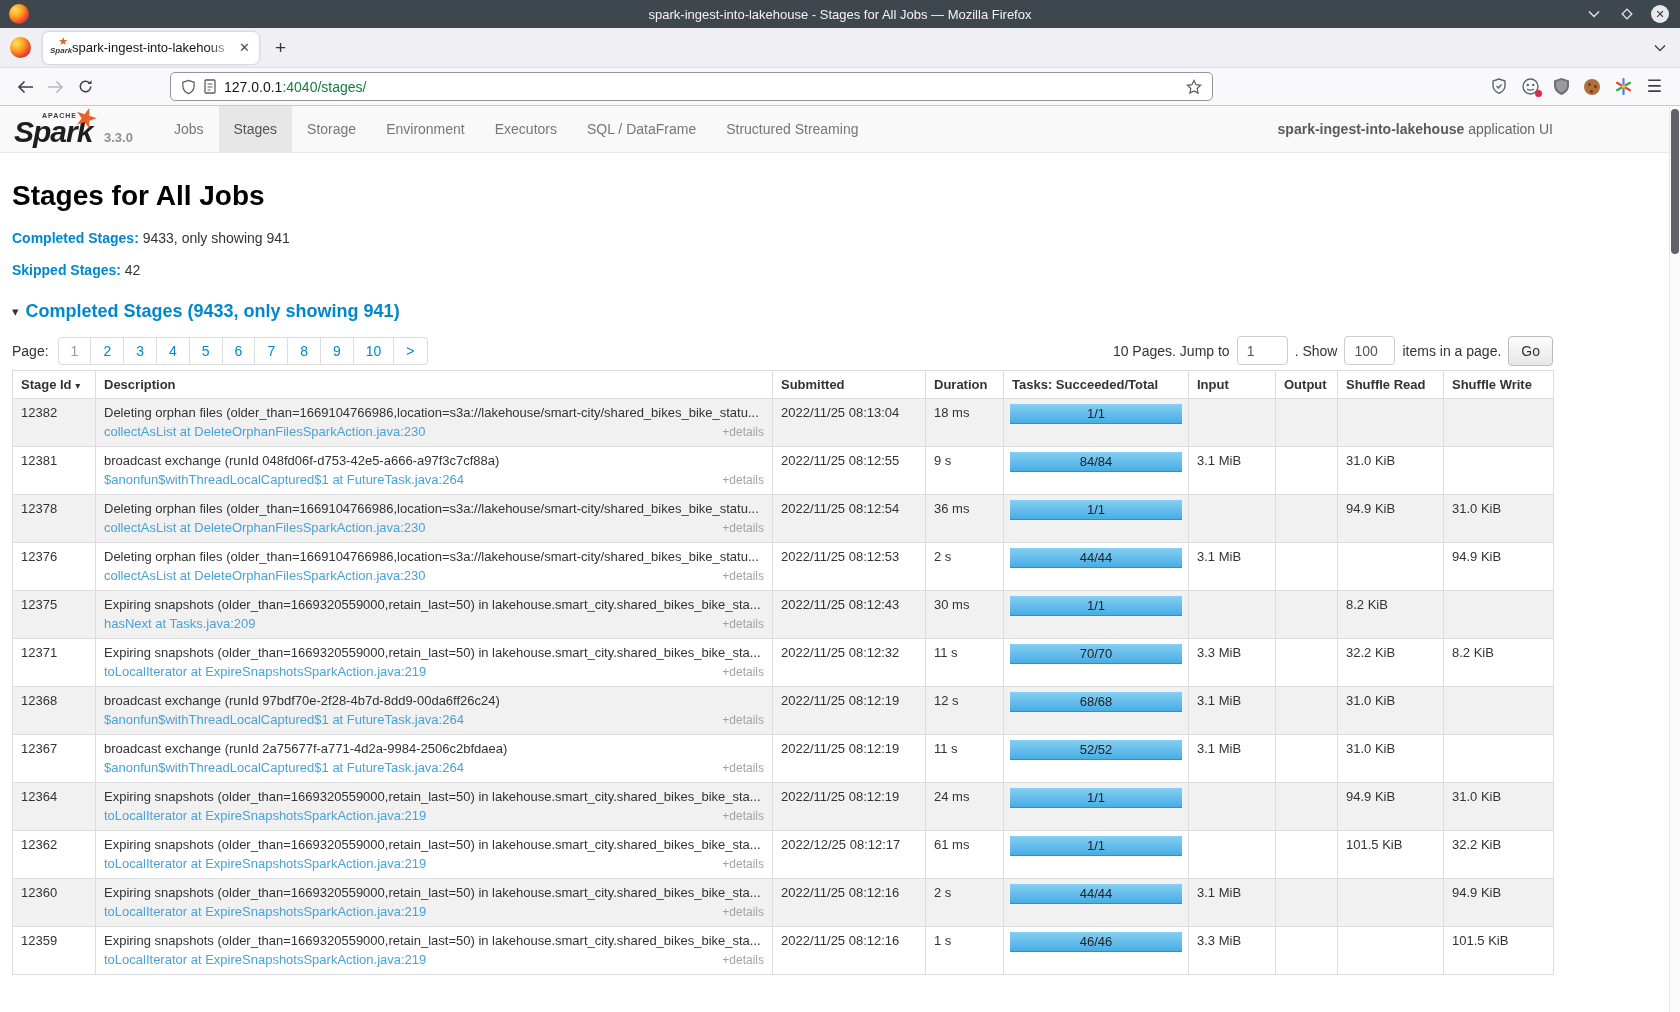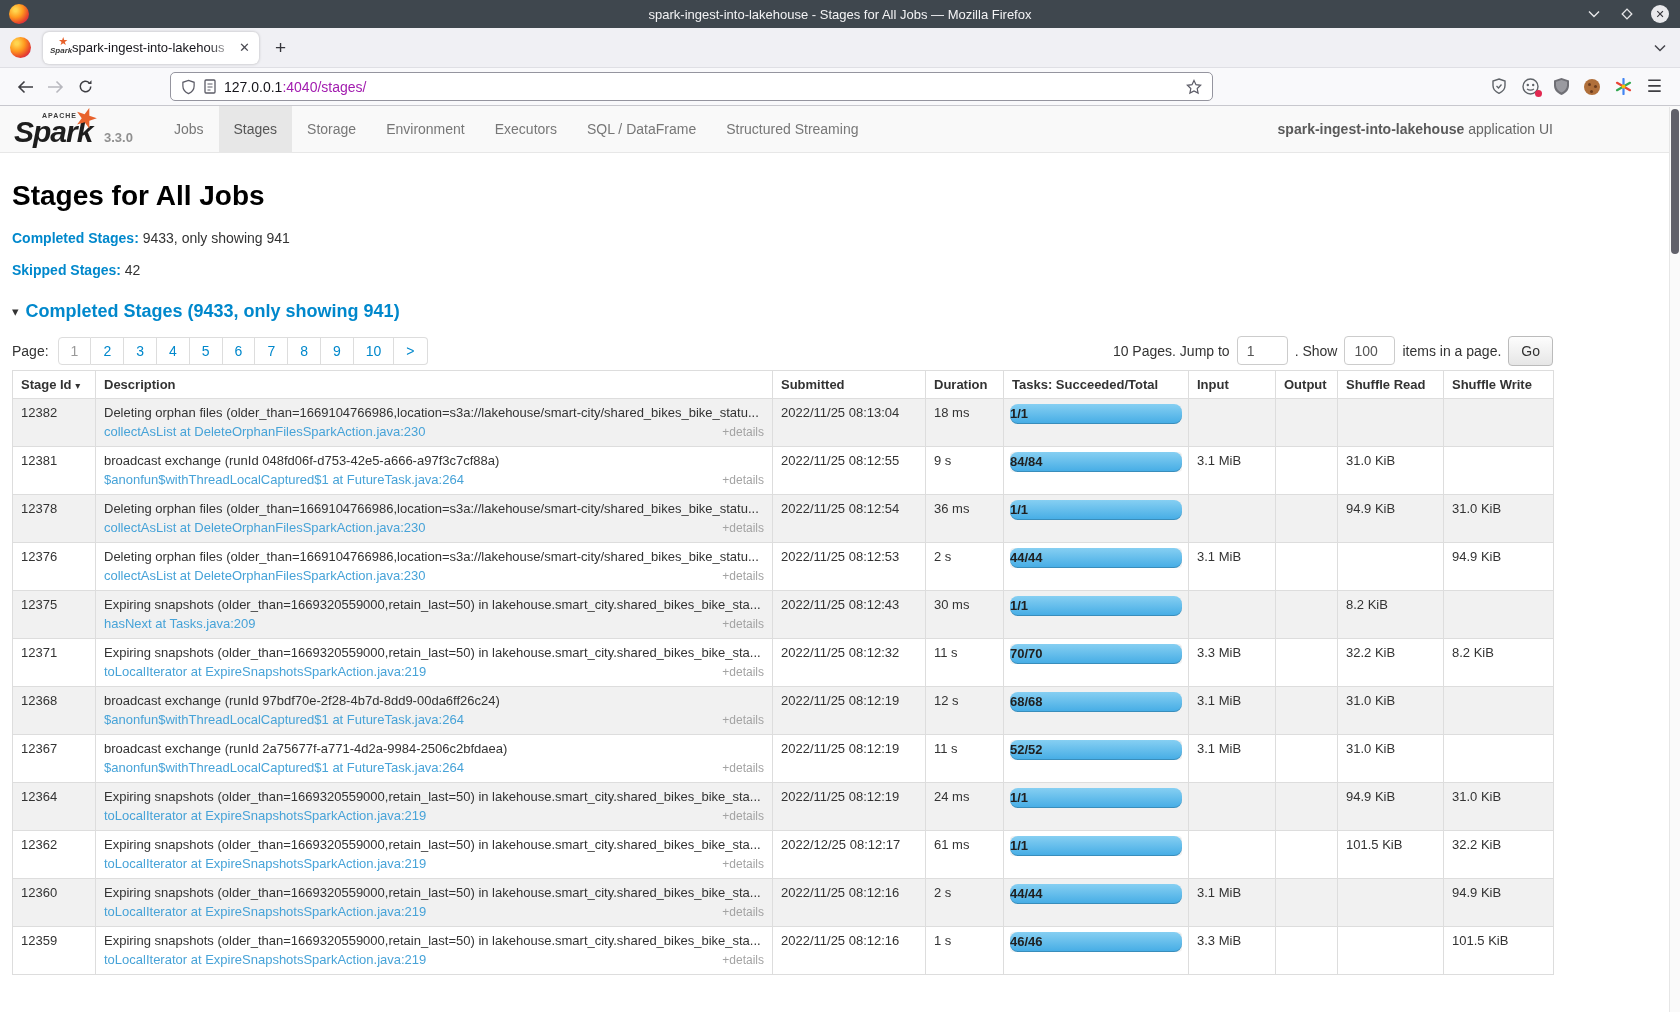--- a/index.html
+++ b/index.html
@@ -29,21 +29,21 @@
   .tab-close { flex:none; color:#4a4a52; font-size:13px; padding:0 2px; }
   .newtab-btn { font-size:19px; color:#35353b; margin-left:16px; font-weight:400; }
   .alltabs-chevron { position:absolute; right:14px; color:#45454c; }
 
   .toolbar { height:38px; background:#f9f9fb; border-bottom:1px solid #c8c8ce; display:flex; align-items:center; padding:0 10px; }
   .navbtn { width:30px; display:flex; justify-content:center; }
   .urlbar { width:1043px; height:29px; margin-left:70px; background:#fff; border:1px solid #95959f;
     border-radius:5px; display:flex; align-items:center; padding:0 10px; font-size:14px; }
   .urlbar .sep { width:8px; }
   .url-text { margin-left:8px; color:#15141a; }
-  .url-dim { color:#a21caf; }
+  .url-dim { color:#15803d; }
   .url-star { margin-left:auto; }
   .ext-icons { display:flex; align-items:center; gap:15px; margin-left:auto; padding-right:8px; }
   .cookie-icon { width:16px; height:16px; border-radius:50%; background:#b06f3a; position:relative; }
   .cookie-icon::before { content:""; position:absolute; left:4px; top:4px; width:3px; height:3px; border-radius:50%;
     background:#6b3c1e; box-shadow:6px 2px 0 #6b3c1e, 2px 7px 0 #6b3c1e; }
   .hamburger { font-size:17px; color:#3e3e43; }
 
   
   .spark-navbar { height:47px; background:#f9f9f9; border-bottom:1px solid #e7e7e7; display:flex; align-items:stretch; }
   .spark-logo { position:relative; width:78px; margin-left:14px; flex:none; }
@@ -83,22 +83,22 @@
   .stages th { padding:6px 8px; font-weight:bold; background:#fff; white-space:nowrap; overflow:hidden; }
   .stages td { padding:6px 8px; }
   .stages tbody tr { height:48px; }
   .stages tbody tr:nth-child(odd) { background:#f1f1f1; }
   .desc-line { white-space:nowrap; overflow:hidden; }
   .desc-sub { display:flex; justify-content:space-between; align-items:baseline; margin-top:4px; }
   .desc-sub a { color:#47a3d8; text-decoration:none; white-space:nowrap; overflow:hidden; }
   .details-link { color:#a3a3a3; font-size:12px; flex:none; margin-left:8px;text-align:right; }
   .tasks-td { padding:5px 6px !important; }
   .progress { height:20px; border-radius:4px; background:#f0f0f0; }
-  .progress .bar { height:100%; width:100%; border-radius:8px; line-height:20px; color:#1f1f1f;
-    background:linear-gradient(#86cff2,#44ace5); box-shadow:inset 0 -1px 0 rgba(0,0,0,.18); font-size:13px;font-weight:bold; }
+  .progress .bar { height:100%; width:100%; border-radius:0; text-align:center; line-height:20px; color:#1f1f1f;
+    background:linear-gradient(#86cff2,#44ace5); box-shadow:inset 0 -1px 0 rgba(0,0,0,.18); font-size:13px; }
 
   
   .scrollbar { position:fixed; top:107px; right:0; bottom:0; width:11px; background:#fafafa; border-left:1px solid #e6e6e6; }
   .scroll-thumb { position:absolute; top:2px; left:1px; width:8px; height:145px; background:#61616a; border-radius:4px; }
 
   svg { display:block; }
 </style>
 </head>
 <body>
 

